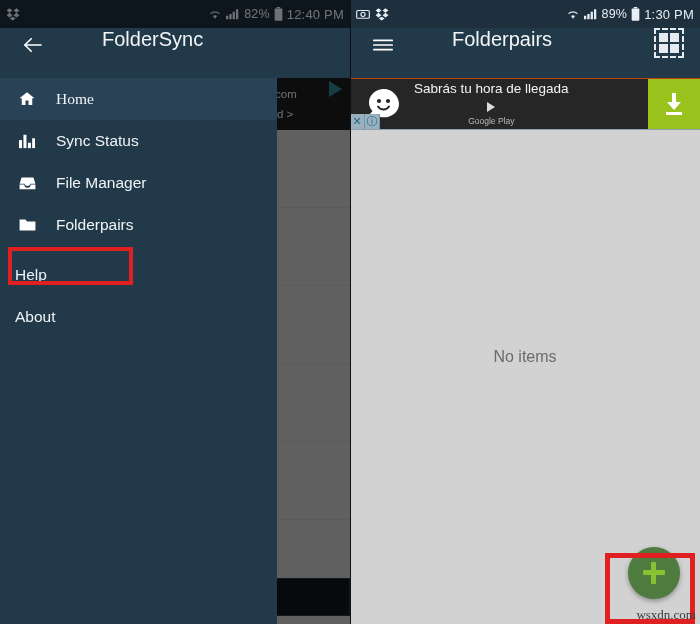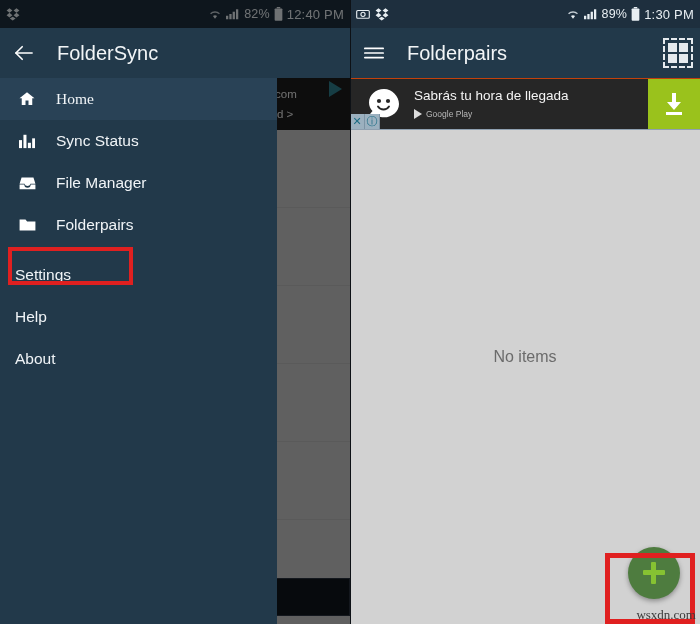--- a/index.html
+++ b/index.html
@@ -39,24 +39,24 @@
   }
   .sb-time { font-size: 13px; }
   .ico { display: inline-block; line-height: 0; }
   .ico svg { display: block; }
   
   .appbar {
     position: relative;
     height: 50px;
     background: #22394a;
     display: flex;
-    align-items: center;
-    padding: 0 7px;
+    padding: 0 16px;
     color: #ffffff;
     z-index: 5;
+    gap: 36px;
   }
   .appbar .nav-btn {
     width: 34px; height: 34px;
     display: flex; align-items: center; justify-content: center;
     flex: 0 0 auto;
   }
   .appbar .title {
     font-size: 20px;
     margin-left: 16px;
     font-weight: 400;
@@ -175,21 +175,21 @@
     width: 44px; height: 40px;
     margin-left: 12px;
     display: flex; align-items: center; justify-content: center;
     flex: 0 0 auto;
   }
   .ad-text { margin-left: 8px; display: flex; flex-direction: column; justify-content: center; }
   .ad-title { color: #f4f4f4; font-size: 13.5px; line-height: 1.1; }
   .ad-sub {
     display: flex; align-items: center; gap: 4px;
     margin-top: 5px;
-    color: #b9b9b9; font-size: 8.5px;
+    color: #b9b9b9; font-size: 8.5px; flex-direction: column;
   }
   .ad-sub .play {
     width: 0; height: 0;
     border-top: 5px solid transparent;
     border-bottom: 5px solid transparent;
     border-left: 8px solid #dcdcdc;
   }
   .ad-dl {
     margin-left: auto;
     width: 52px; height: 100%;
@@ -371,23 +371,20 @@
         <span class="di-icon">
           <svg width="19" height="16" viewBox="0 0 24 20" fill="#ffffff">
             <path d="M2 3h7.5l2 2.6H22V17H2V3z"></path>
           </svg>
         </span>
         <span class="di-label">Folderpairs</span>
       </div>
 
       <div class="drawer-spacer"></div>
 
-      <div class="drawer-item no-icon">
-        <span class="di-label">Settings</span>
-      </div>
       <div class="drawer-item no-icon">
         <span class="di-label">Help</span>
       </div>
       <div class="drawer-item no-icon">
         <span class="di-label">About</span>
       </div>
     </nav>
 
     <div class="hl hl-folderpairs"></div>
   </div>

